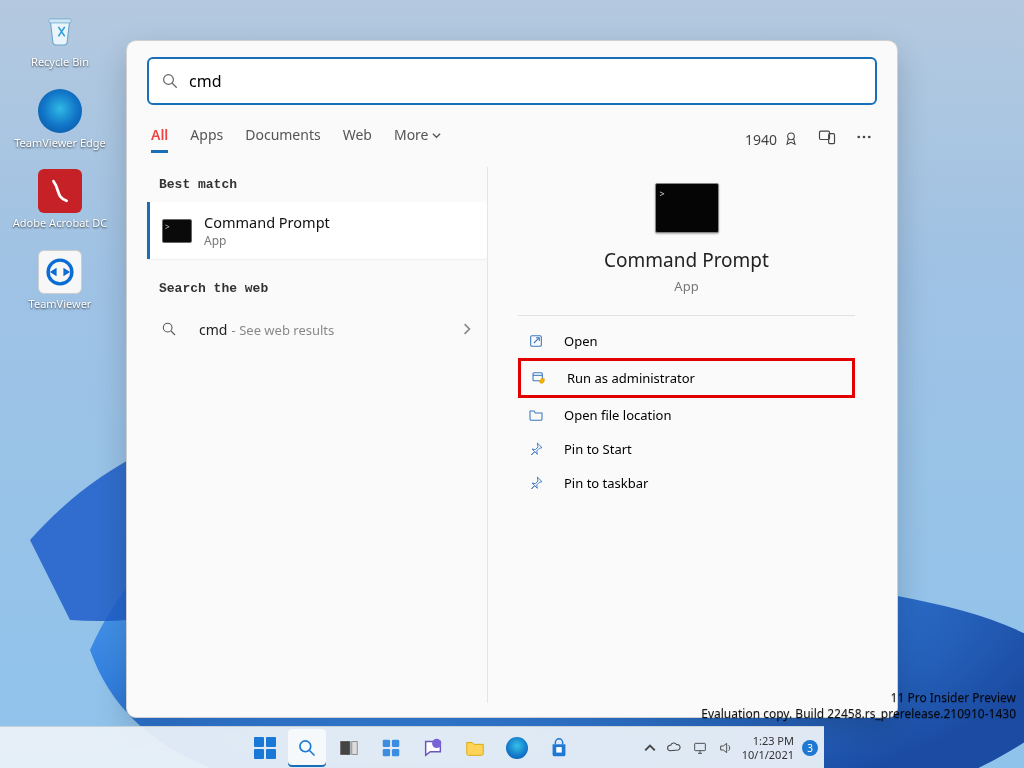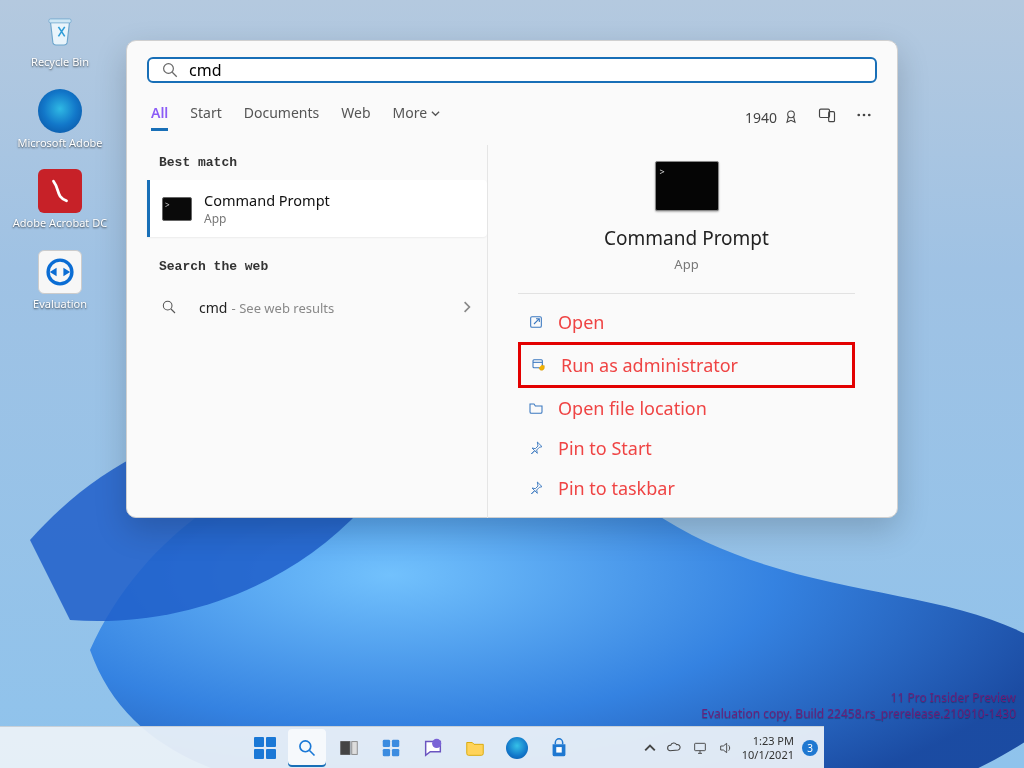--- a/index.html
+++ b/index.html
@@ -20,33 +20,33 @@
   .desktop-icon { display: flex; flex-direction: column; align-items: center; gap: 4px; cursor: pointer; }
   .desktop-icon .tile { width: 44px; height: 44px; display:flex; align-items:center; justify-content:center; border-radius: 6px; }
   .desktop-icon .label { font-size: 11px; color: #fff; text-align:center; text-shadow: 0 1px 2px rgba(0,0,0,.7); line-height: 1.15; }
   .icon-edge { background: radial-gradient(circle at 50% 45%, #2fb9e4 0%, #1277c9 50%, #0a54a4 90%); }
   .icon-pdf { background: #c72128; }
   .icon-tv  { background: #f7f7f7; border:1px solid #ccc; }
   .recycle-svg { width: 38px; height: 38px; }
 
   
   .start-panel {
-    position: absolute; left: 126px; top: 40px; width: 772px; height: 478px;
+    position: absolute; left: 126px; top: 40px; width: 772px; height: 678px;
     background: #fafafa; border: 1px solid #d0d0d0; border-radius: 10px;
     box-shadow: 0 12px 32px rgba(0,0,0,.18);
     display: flex; flex-direction: column; padding: 16px 20px 14px 20px;
   }
   .search-box { height: 48px; border: 2px solid #186fb7; border-radius: 6px; display:flex; align-items:center; padding: 0 12px; background:#fff; }
   .search-box svg { margin-right: 10px; color:#666; }
   .search-box input { border:0; outline:0; font-size:16px; flex:1; background:transparent; }
 
   .filter-row { display:flex; align-items:center; margin-top: 20px; padding: 0 4px; }
   .filter-tabs { display:flex; gap: 22px; }
   .filter-tab { font-size: 14px; color: #555; cursor:pointer; padding-bottom: 6px; }
-  .filter-tab.active { color:#8b5cf6; font-weight: 600; border-bottom: 3px solid #186fb7; }
+  .filter-tab.active { color:#ef4444; font-weight: 600; border-bottom: 3px solid #186fb7; }
   .filter-right { margin-left:auto; display:flex; align-items:center; gap: 18px; color:#444; font-size:14px; }
   .rewards { display:flex; align-items:center; gap:6px; }
   .icon-btn { cursor:pointer; color:#444; }
 
   .panes { display:flex; flex:1; margin-top: 14px; gap: 0; }
   .left-pane { width: 340px; padding-top: 6px; }
   .right-pane { flex:1; border-left: 1px solid #e5e5e5; padding: 16px 22px 10px 30px; }
 
   .section-title { font-size: 13px; font-weight:600; color:#333; padding: 4px 12px 10px 12px; font-family: Liberation Mono, monospace; }
 
@@ -66,26 +66,26 @@
   .chev { margin-left:auto; color:#888; }
 
   .preview { display:flex; flex-direction:column; align-items:center; }
   .preview .big-thumb { width:64px; height:50px; background:#050505; border:1px solid #888; border-radius:2px; position:relative; box-shadow: 0 1px 2px rgba(0,0,0,.3); }
   .preview .big-thumb:before { content:">"; position:absolute; top:3px; left:4px; color:#ddd; font-size:9px; }
   .preview-title { font-size:19px; color:#222; font-weight:400; margin-top:14px; }
   .preview-sub { font-size:13px; color:#777; margin-top:4px; }
   .divider { height:1px; background:#e2e2e2; width:100%; margin:20px 0 8px 0; }
 
   .action-list { display:flex; flex-direction:column; }
-  .action-item { display:flex; align-items:center; gap:14px; padding:8px 10px; font-size:18px; color:#ef4444; cursor:pointer; border-radius:4px; }
+  .action-item { display:flex; align-items:center; gap:20px; padding:8px 10px; font-size:13px; color:#000000; cursor:pointer; border-radius:4px; }
   .action-item svg { color:#3b78c0; }
   .action-item.highlighted { border:3px solid #e30000; border-radius:0; }
 
   
-  .watermark { position:absolute; right:8px; bottom:46px; text-align:right; font-size:12px; color:#701a75; line-height:1.35; opacity:.92; text-shadow:0 1px 1px rgba(0,0,0,.3); }
+  .watermark { position:absolute; right:8px; bottom:46px; text-align:right; font-size:12px; color:#000000; line-height:1.35; opacity:.92; text-shadow:0 1px 1px rgba(0,0,0,.3); }
 
   
   .taskbar { position:absolute; left:0; bottom:0; width:824px; height:42px;
              background: rgba(235,241,248,.94); border-top:1px solid #c8d0d8;
              display:flex; align-items:center; }
   .tb-center { position:absolute; left:50%; transform:translateX(-50%); display:flex; gap:4px; }
   .tb-btn { width:38px; height:38px; display:flex; align-items:center; justify-content:center; border-radius:4px; cursor:pointer; }
   .tb-active { background:rgba(255,255,255,.7); box-shadow: inset 0 -2px 0 #186fb7; }
 
   .tray { position:absolute; right:6px; display:flex; align-items:center; gap:8px; font-size:11px; color:#333; }
@@ -120,55 +120,55 @@
       <svg class="recycle-svg" viewBox="0 0 48 48">
           <path fill="#e9f4fb" stroke="#6da5cc" stroke-width="1.4" d="M12 14h24l-3 26a4 4 0 0 1-4 3H19a4 4 0 0 1-4-3z"></path>
           <path fill="#2f9dd8" d="M22 20l4 6-4 6m8-12l-4 6 4 6" stroke="#2f9dd8" stroke-width="2" fill-opacity="0"></path>
           <rect x="10" y="10" width="28" height="5" rx="2" fill="#cfe7f5" stroke="#6da5cc"></rect>
         </svg>
     </div>
     <span class="label">Recycle Bin</span>
   </div>
   <div class="desktop-icon">
     <div class="tile icon-edge" style="border-radius:50%"></div>
-    <span class="label">Microsoft Adobe</span>
+    <span class="label">TeamViewer Edge</span>
   </div>
   <div class="desktop-icon">
     <div class="tile icon-pdf">
       <svg viewBox="0 0 24 24" width="26" height="26">
           <path d="M6 3c6 8 2 14 12 18" stroke="#fff" stroke-width="2.6" fill="none" stroke-linecap="round"></path>
         </svg>
     </div>
     <span class="label">Adobe Acrobat DC</span>
   </div>
   <div class="desktop-icon">
     <div class="tile icon-tv">
       <svg viewBox="0 0 40 40" width="34" height="34">
           <circle cx="20" cy="20" r="14" fill="none" stroke="#0b6dd4" stroke-width="4"></circle>
           <path d="M8 20l8-5v10zM32 20l-8-5v10z" fill="#0b6dd4"></path>
         </svg>
     </div>
-    <span class="label">Evaluation</span>
+    <span class="label">TeamViewer</span>
   </div>
 </div>
 
 <div class="start-panel">
 
   <div class="search-box">
     <svg width="18" height="18" viewBox="0 0 24 24">
         <circle cx="10" cy="10" r="6.5" stroke="currentColor" stroke-width="1.6" fill="none"></circle>
         <line x1="15" y1="15" x2="21" y2="21" stroke="currentColor" stroke-width="1.6"></line>
       </svg>
     <input type="text" value="cmd" style="">
   </div>
 
   <div class="filter-row">
     <div class="filter-tabs">
       <span class="filter-tab active">All</span>
-      <span class="filter-tab">Start</span>
+      <span class="filter-tab">Apps</span>
       <span class="filter-tab">Documents</span>
       <span class="filter-tab">Web</span>
       <span class="filter-tab"><span>More</span> <svg width="9" height="9" viewBox="0 0 10 10">
             <path d="M1 3l4 4 4-4" stroke="currentColor" fill="none" stroke-width="1.4"></path>
           </svg></span>
     </div>
     <div class="filter-right">
       <span class="rewards">
         <span>1940</span>
         <svg width="16" height="16" viewBox="0 0 24 24">

